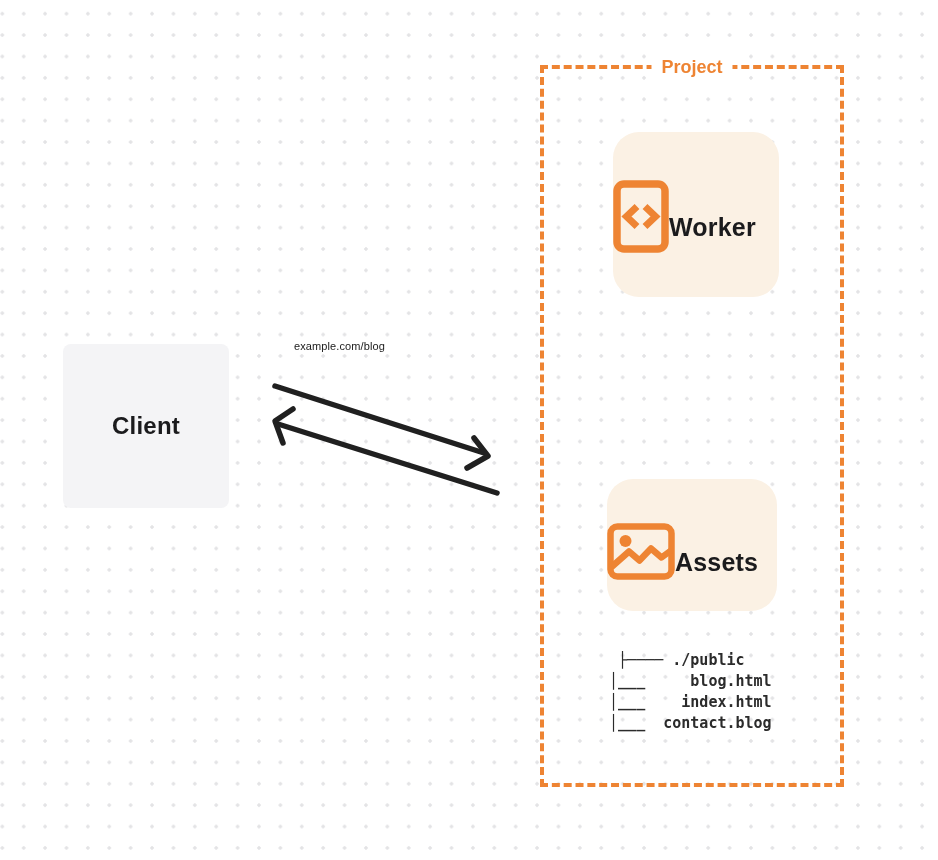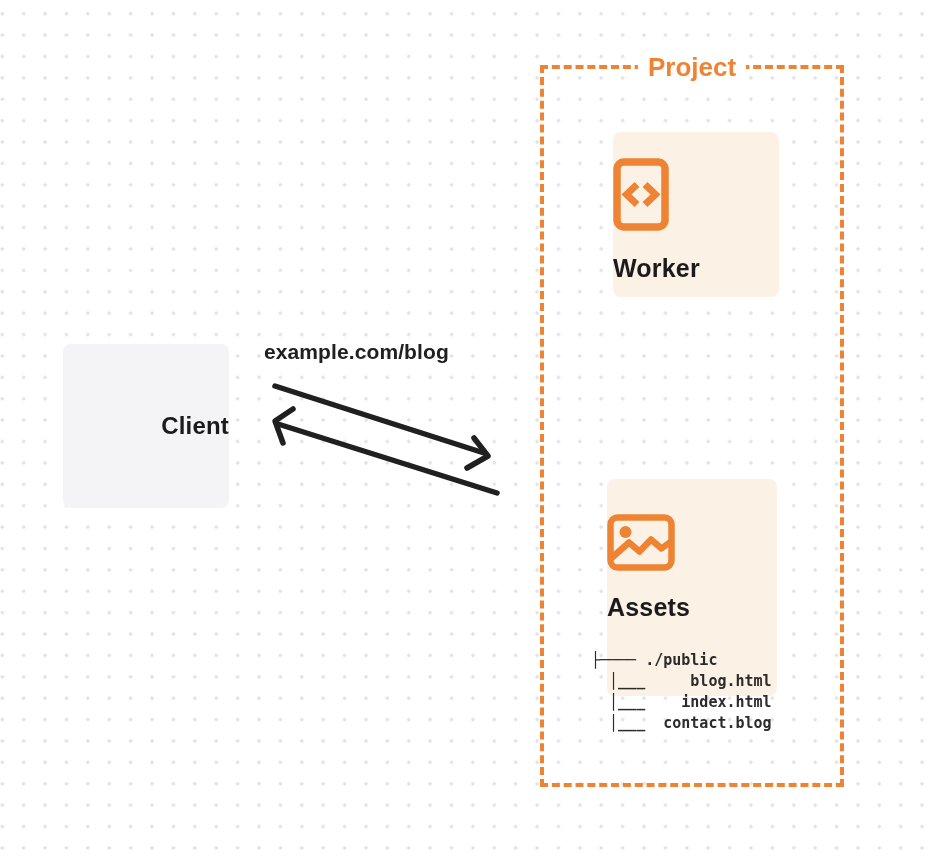--- a/index.html
+++ b/index.html
@@ -21,31 +21,31 @@
     background-size: 21.4px 21.4px;
     background-position: 13px 3px;
   }
   .abs { position: absolute; }
 
   
   .client-box {
     left: 63px; top: 344px; width: 166px; height: 164px;
     background: var(--client-bg);
     border-radius: 8px;
-    display: flex; align-items: center; justify-content: flex-end;
+    display: flex; align-items: center; justify-content: center;
   }
   .client-label {
     font-size: 24px; font-weight: 700; color: var(--text-dark);
     letter-spacing: 0.2px;
   }
 
   
   .request-label {
-    left: 264px; top: 340px;
-    font-size: 21px; font-weight: 700; color: var(--arrow);
+    left: 294px; top: 340px;
+    font-size: 11px; font-weight: 400; color: var(--arrow);
     letter-spacing: 0.1px;
   }
 
   
   .arrows-svg {
     left: 0; top: 0;
     color: var(--arrow);
     pointer-events: none;
   }
 
@@ -53,52 +53,52 @@
   .project-box {
     left: 540px; top: 65px; width: 304px; height: 722px;
     border: 4px dashed var(--orange);
   }
   .project-title {
     position: absolute;
     top: -18px; left: 50%; transform: translateX(-50%);
     background: #ffffff;
     padding: 0 10px;
     color: var(--orange);
-    font-size: 26px; font-weight: 700;
+    font-size: 18px; font-weight: 700;
     white-space: nowrap;
     line-height: 32px;
   }
 
   
   .card {
     position: absolute;
     background: var(--card-bg);
-    border-radius: 8px;
-    display: flex; flex-direction: column; 
+    border-radius: 26px;
+    display: flex; flex-direction: row; align-items: center;
   }
   .worker-card { left: 613px; top: 132px; width: 166px; height: 165px; padding-top: 26px; }
-  .assets-card { left: 607px; top: 479px; width: 170px; height: 217px; padding-top: 35px; }
+  .assets-card { left: 607px; top: 479px; width: 170px; height: 132px; padding-top: 35px; }
   .card-icon { color: var(--orange); display: block; }
   .worker-card .card-icon { margin-bottom: 23px; }
   .assets-card .card-icon { margin-bottom: 22px; }
   .card-label {
     font-size: 25px; font-weight: 700; color: var(--text-dark);
     letter-spacing: 0.2px;
   }
 
   
   .file-tree {
     left: 591px; top: 650px;
     font-family: "DejaVu Sans Mono", monospace;
     font-size: 15px;
     font-weight: 700;
     line-height: 21px;
     color: #2B2B2B;
   }
-  .file-tree-line { white-space: pre; }
+  .file-tree-line { white-space: pre; text-align: center; }
 </style>
 </head>
 <body>
 
 <div class="abs client-box">
   <span class="client-label">Client</span>
 </div>
 
 <div class="abs request-label">example.com/blog</div>
 

